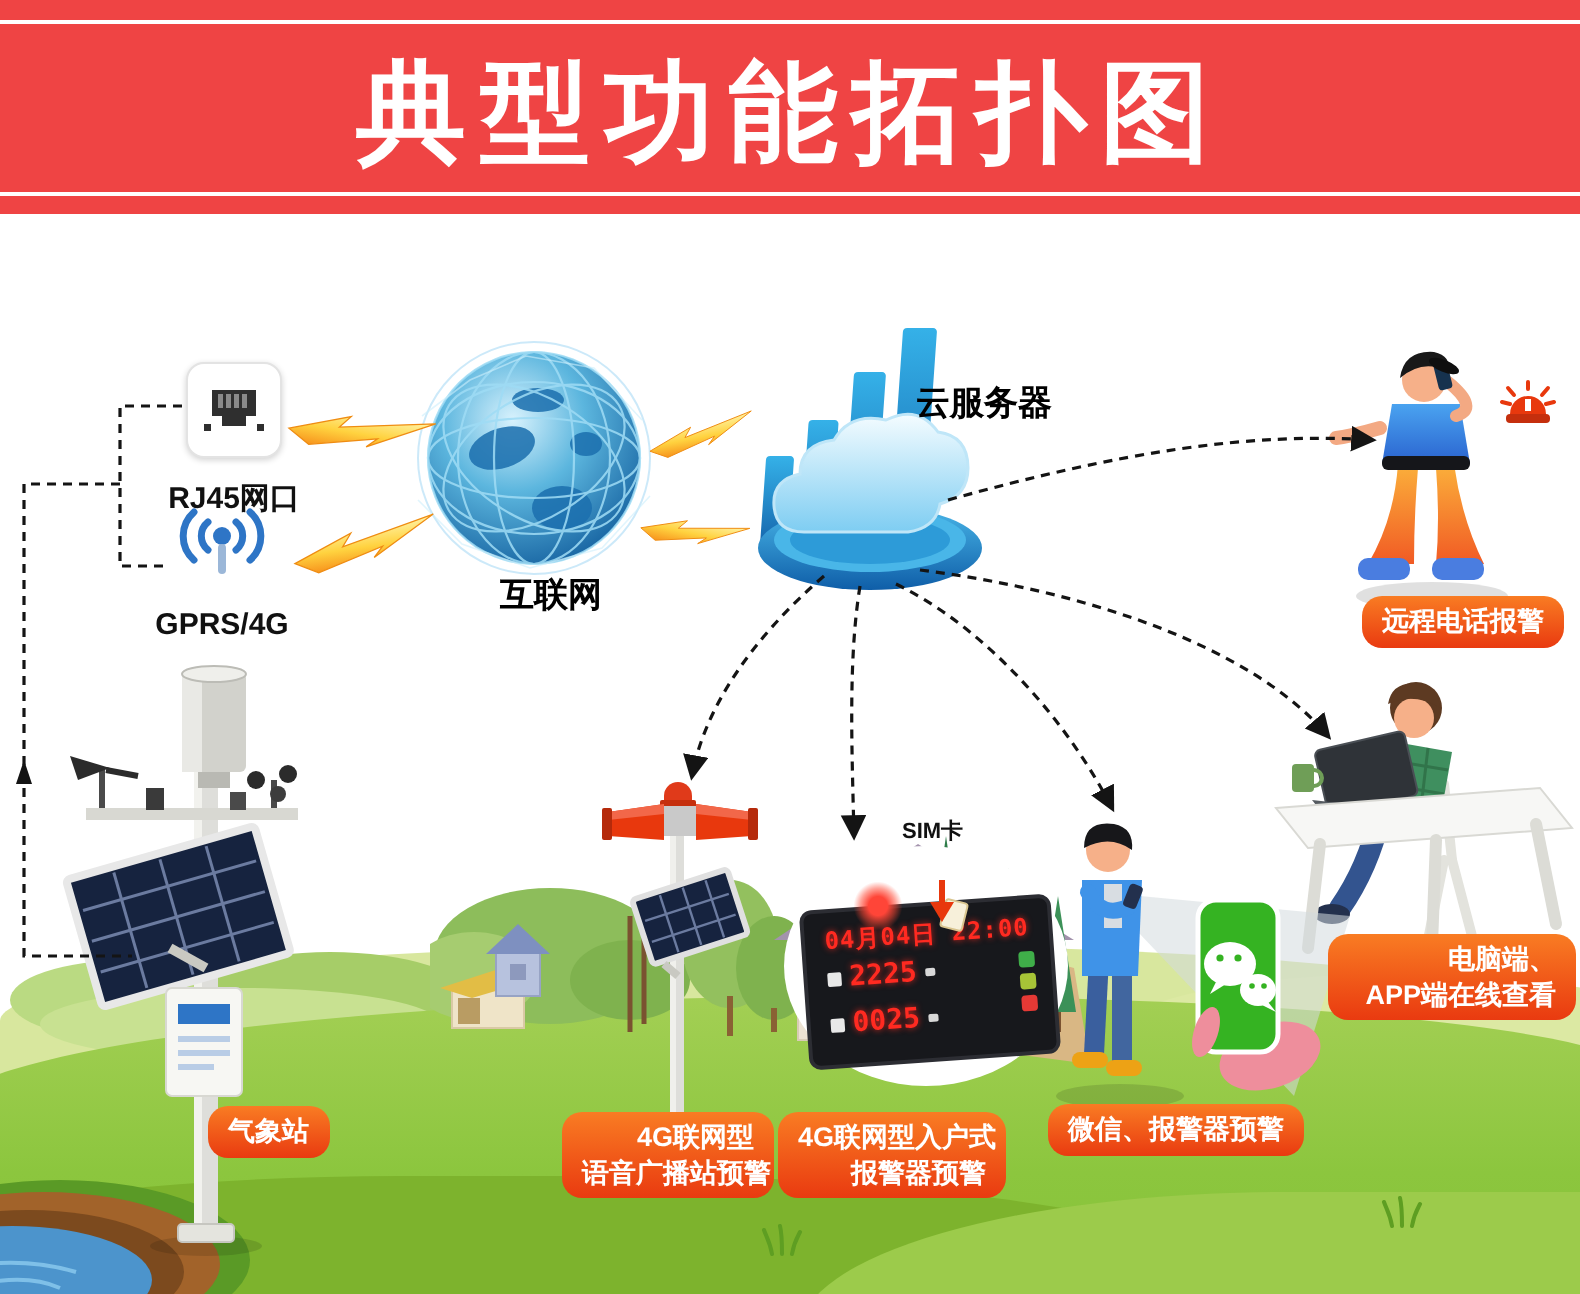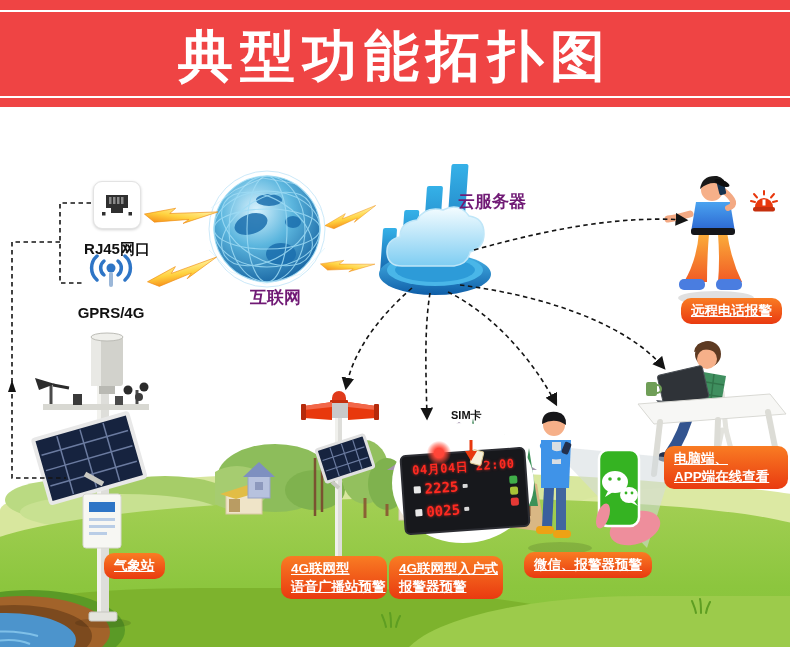--- a/index.html
+++ b/index.html
@@ -23,23 +23,23 @@
     border-radius:50% 50% 0 0/110px;z-index:3;}
   .swoosh{left:400px;top:596px;width:520px;height:140px;background:#9ccb4b;
     border-radius:60% 0 0 0/90px;z-index:3;}
   .pale-right{left:560px;top:487px;width:280px;height:58px;background:#dce9a3;border-radius:50%;z-index:2;}
 
   
   .pond{left:0;top:578px;width:130px;height:69px;overflow:hidden;z-index:4;}
 
   
   .pill{background:linear-gradient(180deg,#f97c23,#e93a10);color:#fff;font-weight:bold;
-    font-size:13.5px;line-height:1.3;text-align:left;border-radius:10px;padding:4px 10px;
-    z-index:9;white-space:nowrap;text-decoration:underline;}
-  .redlabel{color:#701a75;font-weight:900;font-size:17px;z-index:9;white-space:nowrap;}
+    font-size:13.5px;line-height:1.3;text-align:right;border-radius:10px;padding:4px 10px;
+    z-index:9;white-space:nowrap;}
+  .redlabel{color:#000000;font-weight:900;font-size:17px;z-index:9;white-space:nowrap;}
   .blacklabel{color:#111;font-weight:bold;font-size:15px;z-index:9;text-align:center;white-space:nowrap;margin-top:12px;}
 
   
   .blob{left:392px;top:423px;width:142px;height:120px;background:#ffffff;border-radius:50%;z-index:5;}
   .ledpanel{left:402px;top:451px;width:122px;height:76px;background:#17181c;border:2px solid #2c2d33;
     border-radius:6px;transform:rotate(-4deg);z-index:6;color:#ff2a21;
     font-family:"DejaVu Sans Mono","Liberation Mono",monospace;font-weight:bold;}
   .led-row1{position:absolute;left:0;top:6px;width:100%;text-align:center;font-size:12px;letter-spacing:0.5px;
     text-shadow:0 0 3px rgba(255,42,33,.8);}
   .led-row{position:absolute;left:10px;display:flex;align-items:center;gap:4px;
@@ -487,18 +487,18 @@
 
   <div class="abs pill" style="left:389px;top:556px;width:94px;">
     <div>4G联网型入户式</div>
     <div>报警器预警</div>
   </div>
 
   <div class="abs pill" style="left:524px;top:552px;">微信、报警器预警</div>
 
   <div class="abs pill" style="left:681px;top:298px;">远程电话报警</div>
 
-  <div class="abs pill" style="left:664px;top:446px;width:104px;">
+  <div class="abs pill" style="left:664px;top:467px;width:104px;">
     <div>电脑端、</div>
     <div>APP端在线查看</div>
   </div>
 
 </div>
 
 </body></html>

